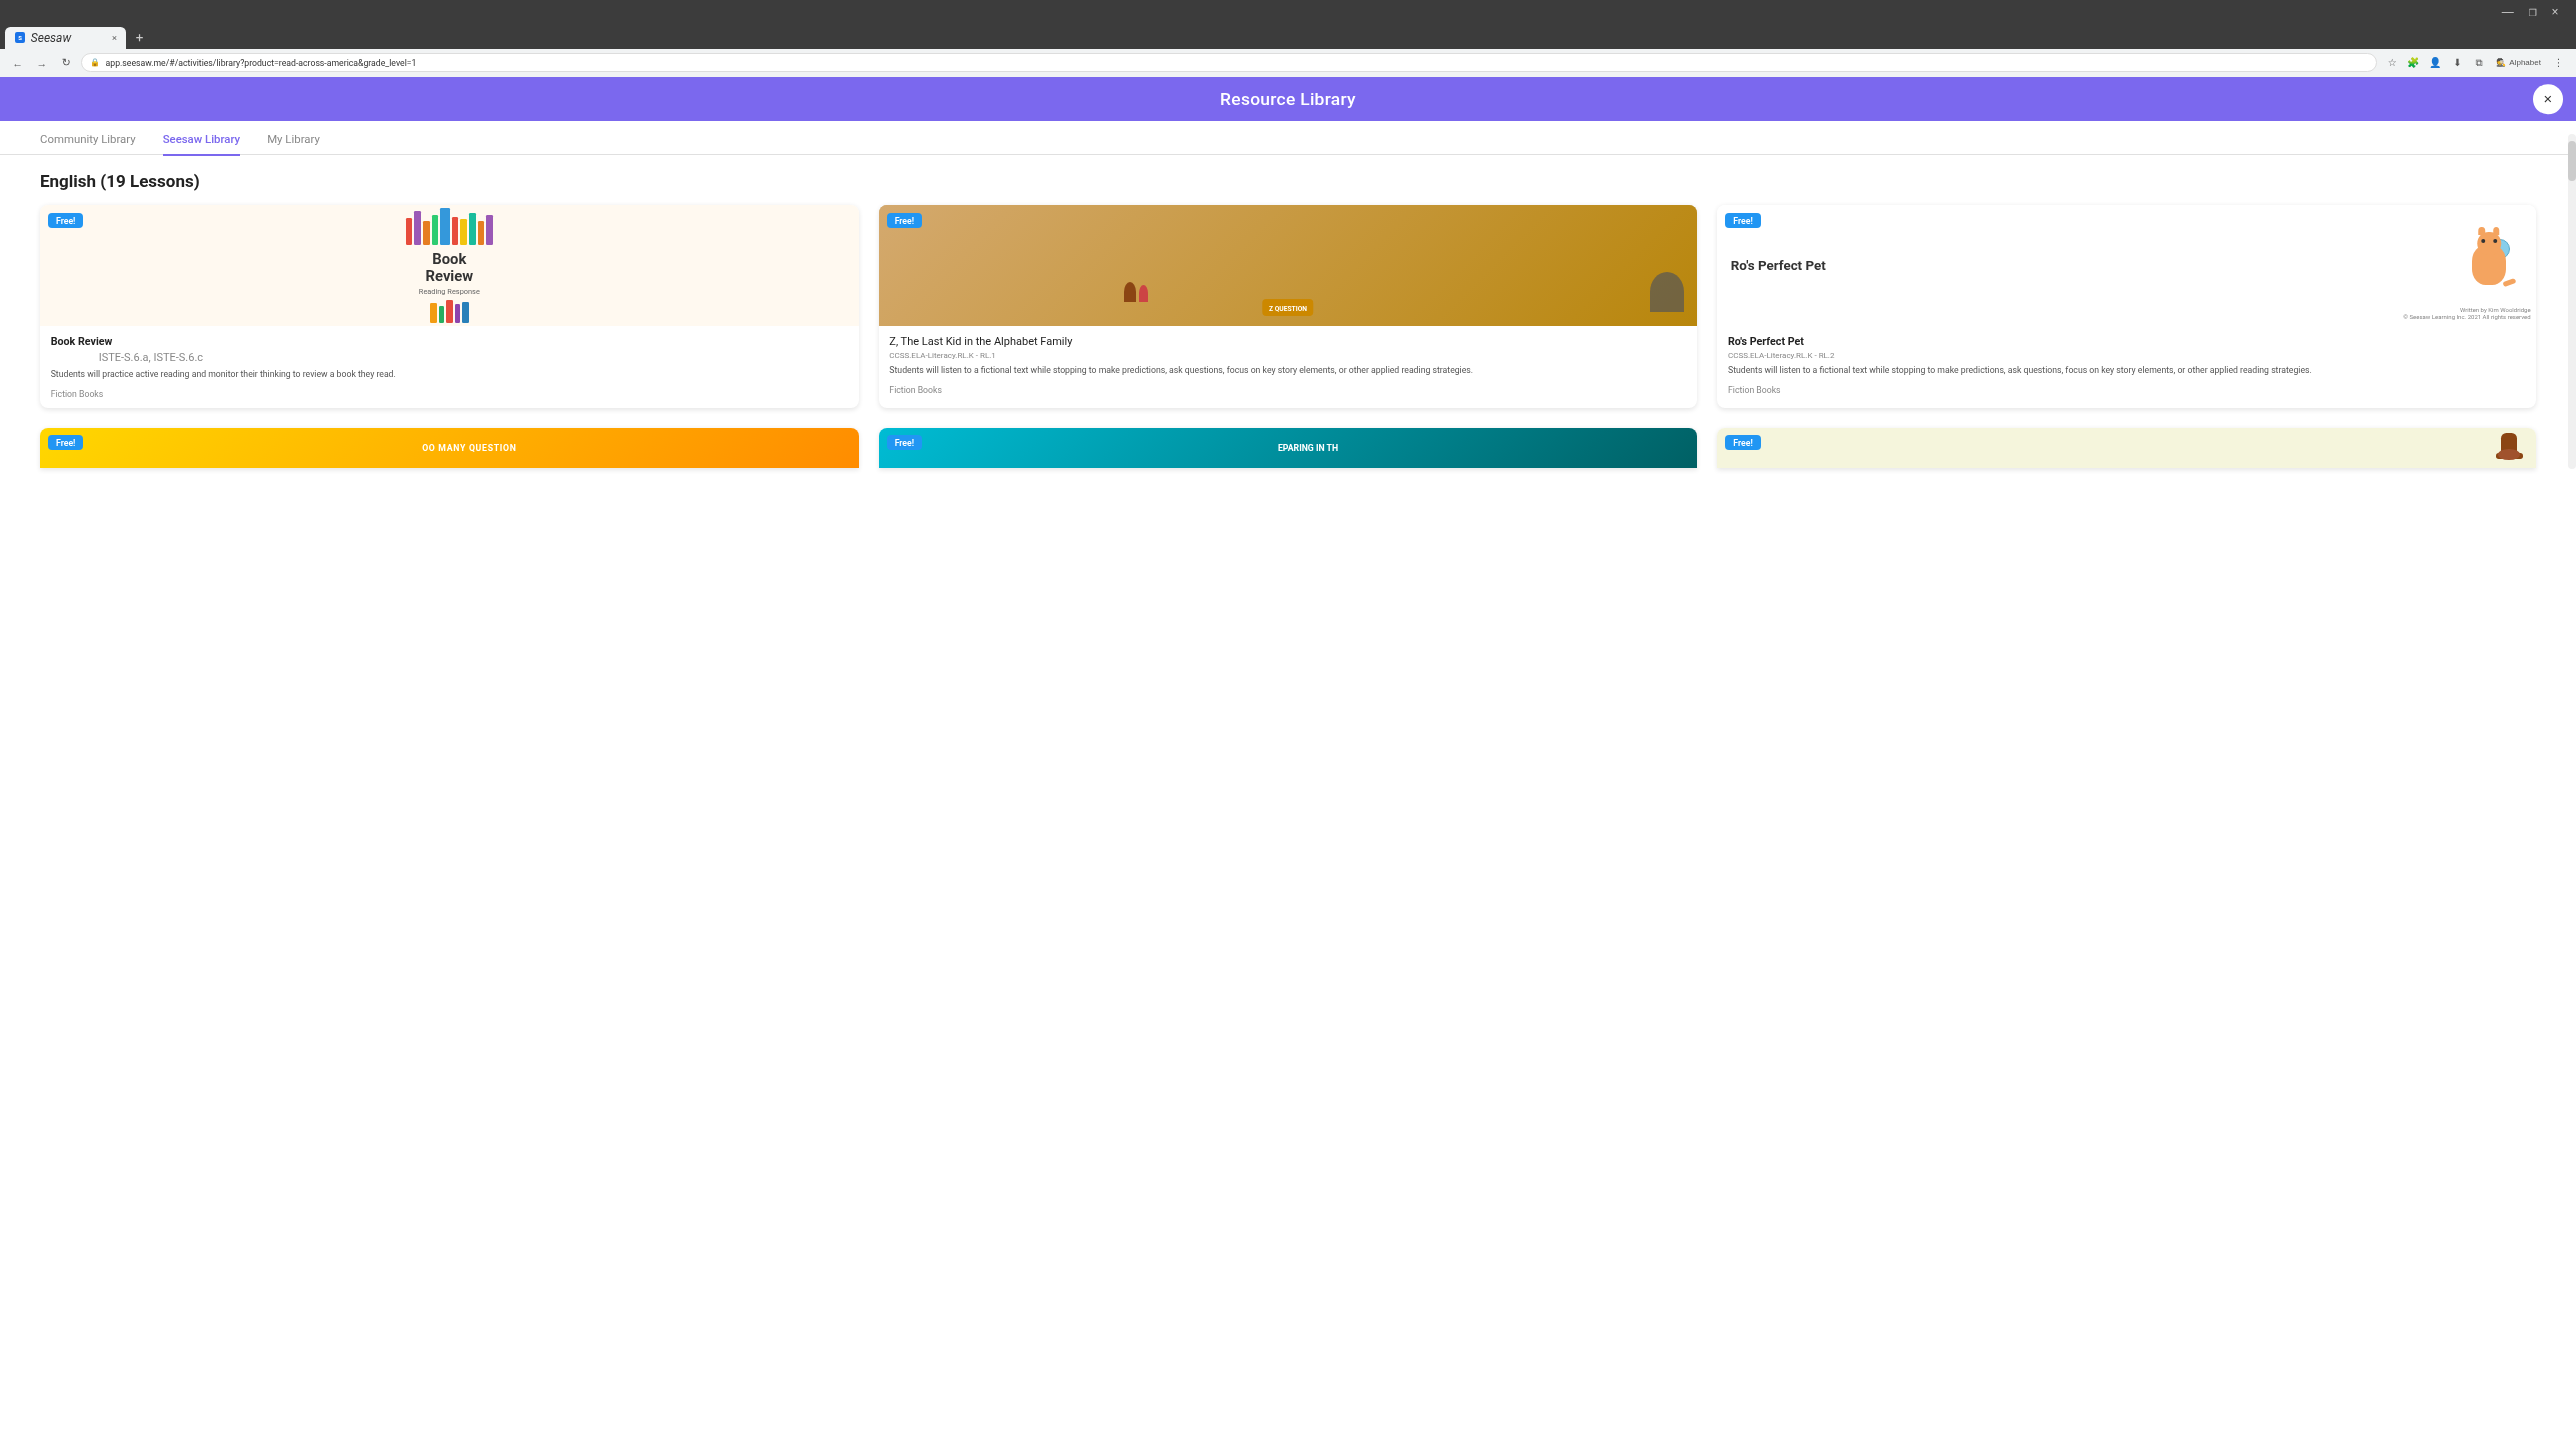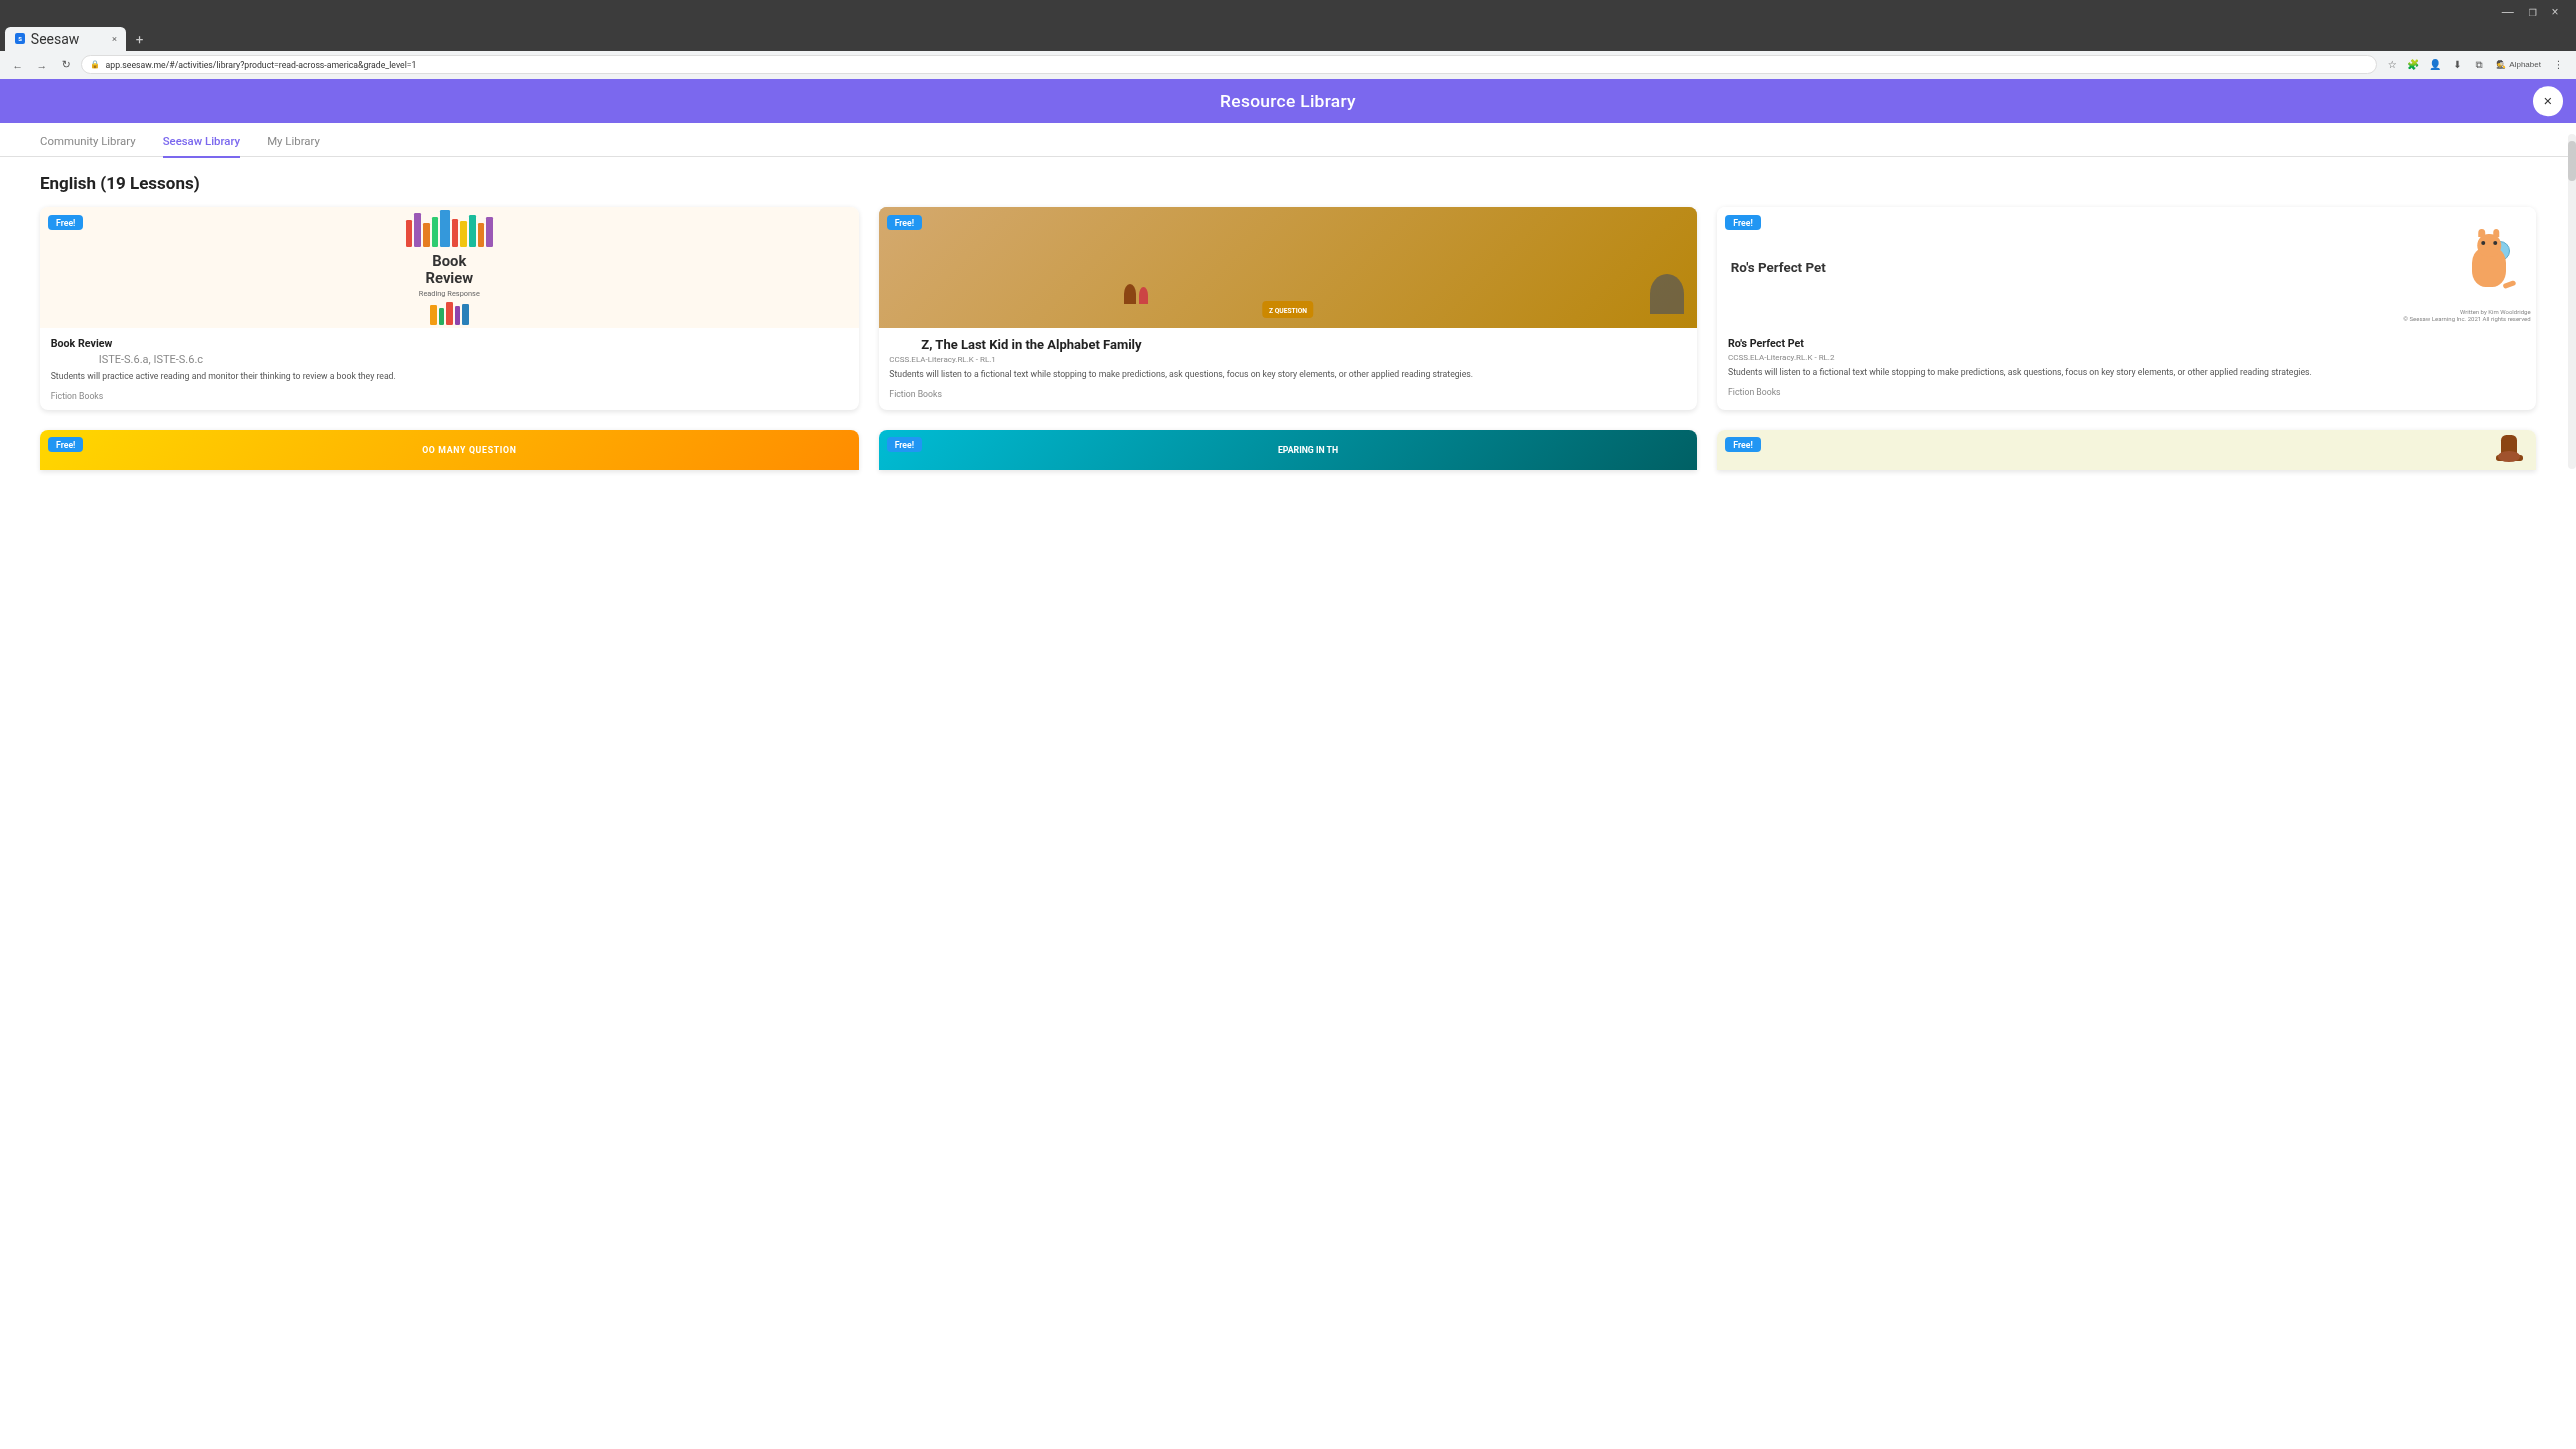--- a/index.html
+++ b/index.html
@@ -45,21 +45,21 @@
   <div style="display:flex; gap:1.3px; align-items:center;">
     <button style="background:transparent;border:none;color:#ccc;font-size:12px;cursor:pointer;padding:1.3px 6.7px;">—</button>
     <button style="background:transparent;border:none;color:#ccc;font-size:9.4px;cursor:pointer;padding:1.3px 6.7px;">❐</button>
     <button style="background:transparent;border:none;color:#ccc;font-size:12px;cursor:pointer;padding:1.3px 6.7px;">×</button>
   </div>
 </div>
 
 <div style="background:#3c3c3c; display:flex; align-items:flex-end; padding:2.7px 5.4px 0; gap:2.7px;">
   <div style="background:#f1f3f4; border-radius:5.4px 5.4px 0 0; padding:4px 9.4px; display:flex; align-items:center; gap:5.4px; min-width:121px;">
     <div style="width:10.7px;height:10.7px;background:#1a73e8;border-radius:2px;display:flex;align-items:center;justify-content:center;color:#fff;font-size:6px;font-weight:bold;">S</div>
-    <span style="font-size:14px;color:#333;">Seesaw</span>
+    <span style="font-size:12px;color:#333;font-style:italic;">Seesaw</span>
     <span style="margin-left:auto;color:#666;font-size:9.4px;cursor:pointer;">×</span>
   </div>
   <span style="color:#ccc;font-size:13.4px;padding:2.7px 6.7px;cursor:pointer;margin-bottom:1.3px;">+</span>
 </div>
 
 <div style="background:#f1f3f4; padding:4.7px 8px; display:flex; align-items:center; gap:5.4px;">
   <button class="nav-btn">←</button>
   <button class="nav-btn">→</button>
   <button class="nav-btn">↻</button>
   <div class="address-bar">
@@ -152,21 +152,21 @@
           </div>
 
           <div style="position:absolute;bottom:23.5px;left:30%;display:flex;gap:2.7px;align-items:flex-end;">
             <div style="width:12px;height:20px;background:#8B4513;border-radius:50% 50% 0 0;"></div>
             <div style="width:9.4px;height:17px;background:#cc4444;border-radius:50% 50% 0 0;"></div>
           </div>
           <div style="position:absolute;right:13.4px;bottom:13.4px;width:34px;height:40px;background:#555;border-radius:50% 50% 0 0;opacity:0.7;"></div>
         </div>
       </div>
       <div style="padding:9.4px 10.7px;">
-        <div style="font-size:13px;font-weight:700;color:#222;margin-bottom:2.7px;margin-left:32px;">Z, The Last Kid in the Alphabet Family</div>
+        <div style="font-size:11px;font-weight:400;color:#222;margin-bottom:2.7px;">Z, The Last Kid in the Alphabet Family</div>
         <div style="font-size:8px;color:#888;margin-bottom:4px;">CCSS.ELA-Literacy.RL.K - RL.1</div>
         <div style="font-size:8.7px;color:#555;line-height:1.5;margin-bottom:8px;">Students will listen to a fictional text while stopping to make predictions, ask questions, focus on key story elements, or other applied reading strategies.</div>
         <div style="font-size:8.7px;color:#888;">Fiction Books</div>
       </div>
     </div>
 
     <div style="border-radius:8px;overflow:hidden;background:#fff;box-shadow:0 1.3px 5.4px rgba(0,0,0,0.1);cursor:pointer;position:relative;">
       <div style="position:relative;height:121px;background:#fff;overflow:hidden;">
         <span style="position:absolute;top:8px;left:8px;background:#2196f3;color:#fff;font-size:8.7px;font-weight:600;padding:2.7px 8px;border-radius:4px;z-index:2;">Free!</span>
 

